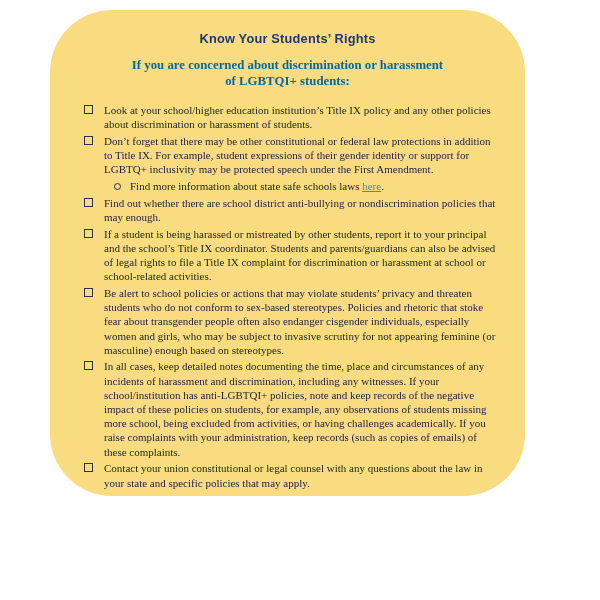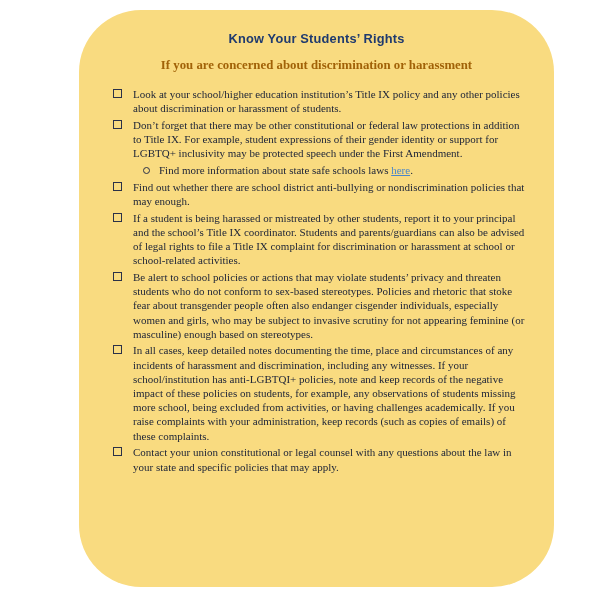--- a/index.html
+++ b/index.html
@@ -12,45 +12,45 @@
   }
   .stage {
     position: relative;
     width: 600px;
     height: 600px;
     background: #ffffff;
     overflow: hidden;
   }
   .card {
     position: absolute;
-    left: 79px;
+    left: 50px;
     top: 10px;
     width: 475px;
-    height: 577px;
+    height: 486px;
     background: #F9DB80;
     border-radius: 62px;
     box-sizing: border-box;
     padding: 21px 26px 17px 34px;
   }
   .title {
     text-align: center;
     font-family: "Liberation Sans", sans-serif;
     font-weight: bold;
     font-size: 12.8px;
     letter-spacing: 0.2px;
     color: #1F3A6E;
     margin-right: 8px; 
   }
   .subtitle {
     text-align: center;
     font-family: "Liberation Serif", serif;
     font-weight: bold;
     font-size: 12.8px;
     line-height: 16px;
-    color: #a16207;
+    color: #0369a1;
     margin-top: 11px;
     margin-right: 8px;
   }
   .list {
     margin-top: 14px;
     color: #212738;
     font-size: 11px;
     line-height: 14.2px;
   }
   .item {
@@ -97,20 +97,21 @@
 </head>
 <body>
 
 <div class="stage">
   <div class="card">
 
     <div class="title">Know Your Students’ Rights</div>
 
     <div class="subtitle">
       <div>If you are concerned about discrimination or harassment</div>
+      <div>of LGBTQI+ students:</div>
     </div>
 
     <div class="list">
 
       <div class="item">
         <span class="marker-col">
             <span class="checkbox"></span>
           </span>
         <div class="item-text">Look at your school/higher education institution’s Title IX policy and any other policies about discrimination or harassment of students.</div>
       </div>

